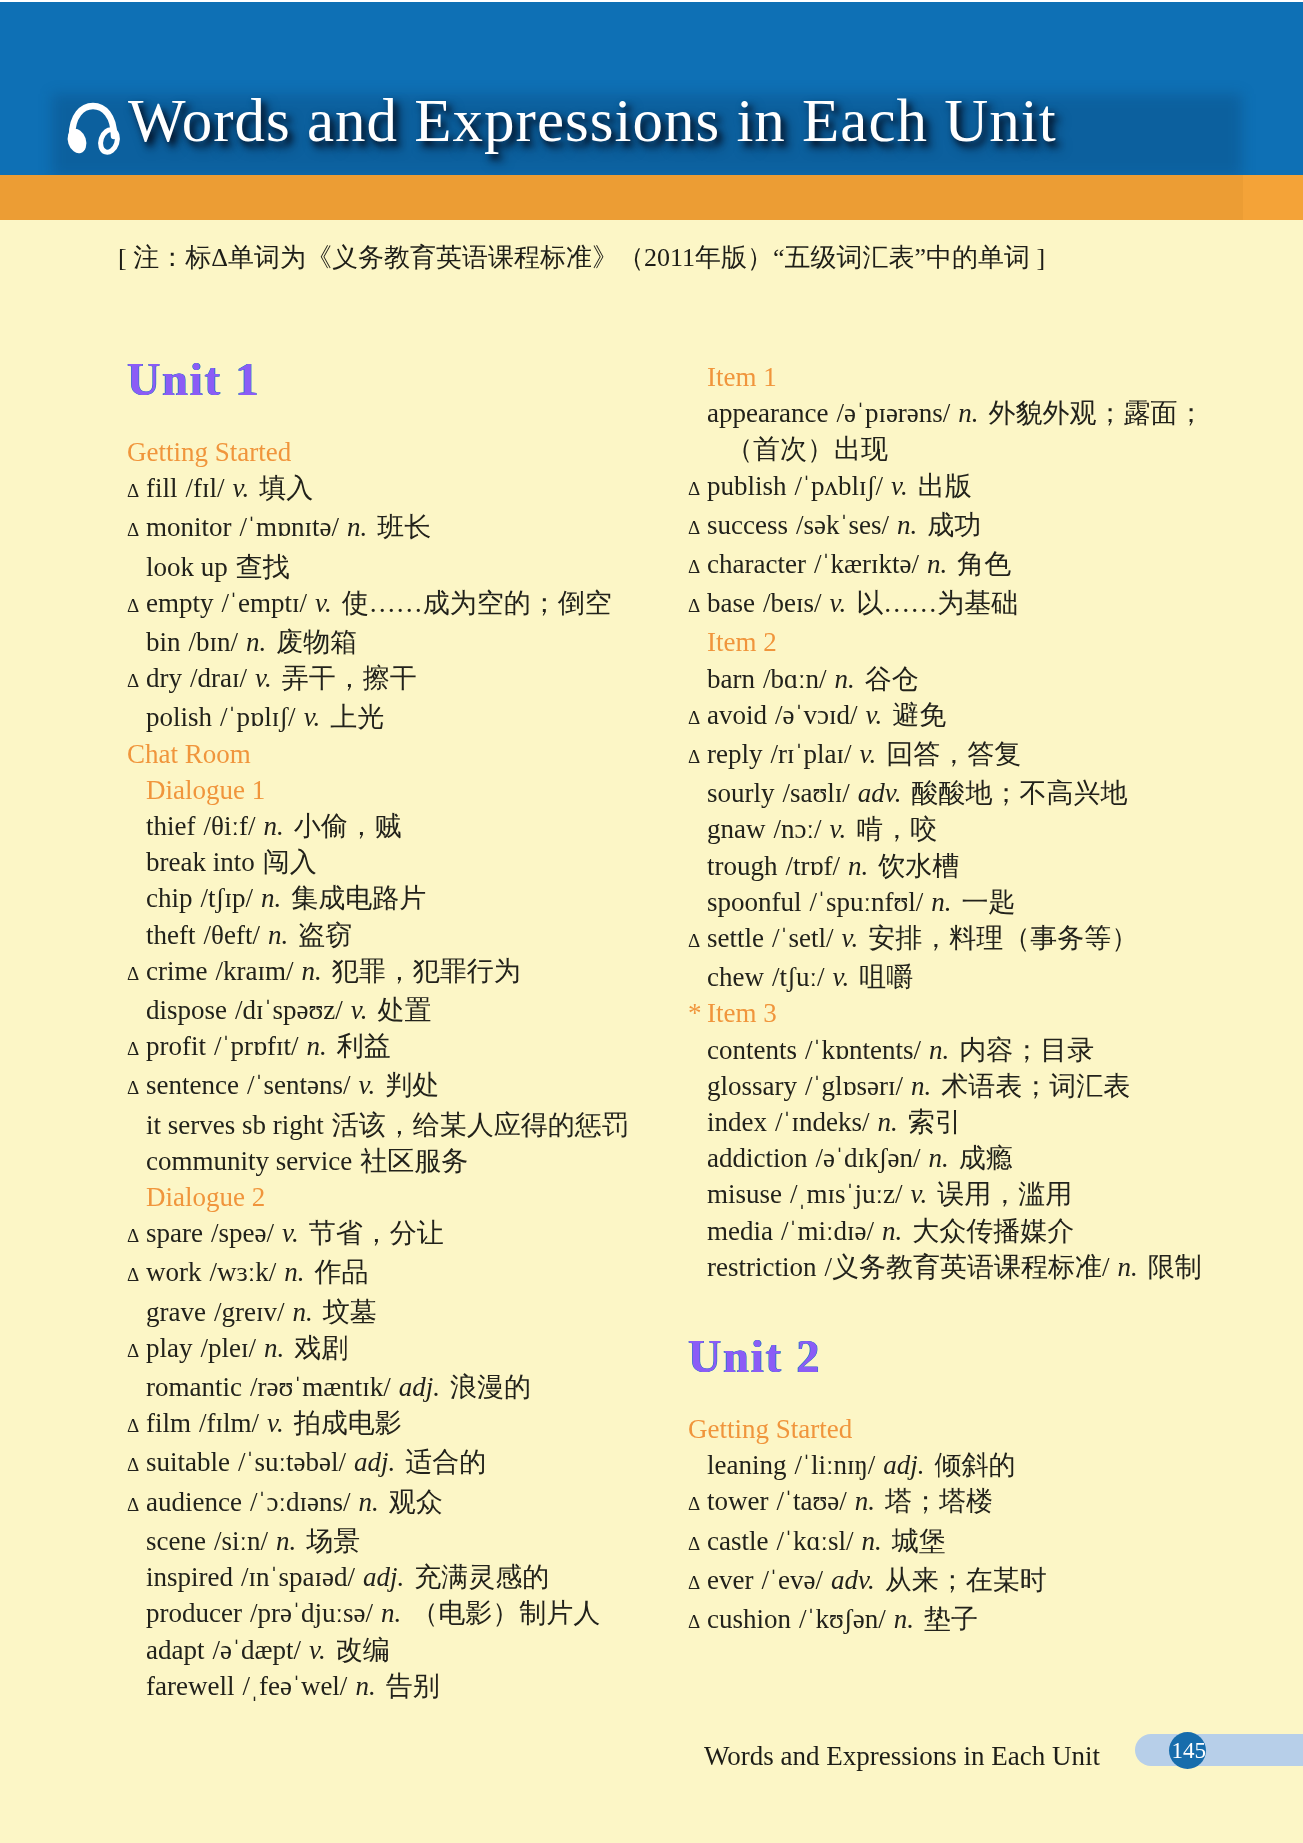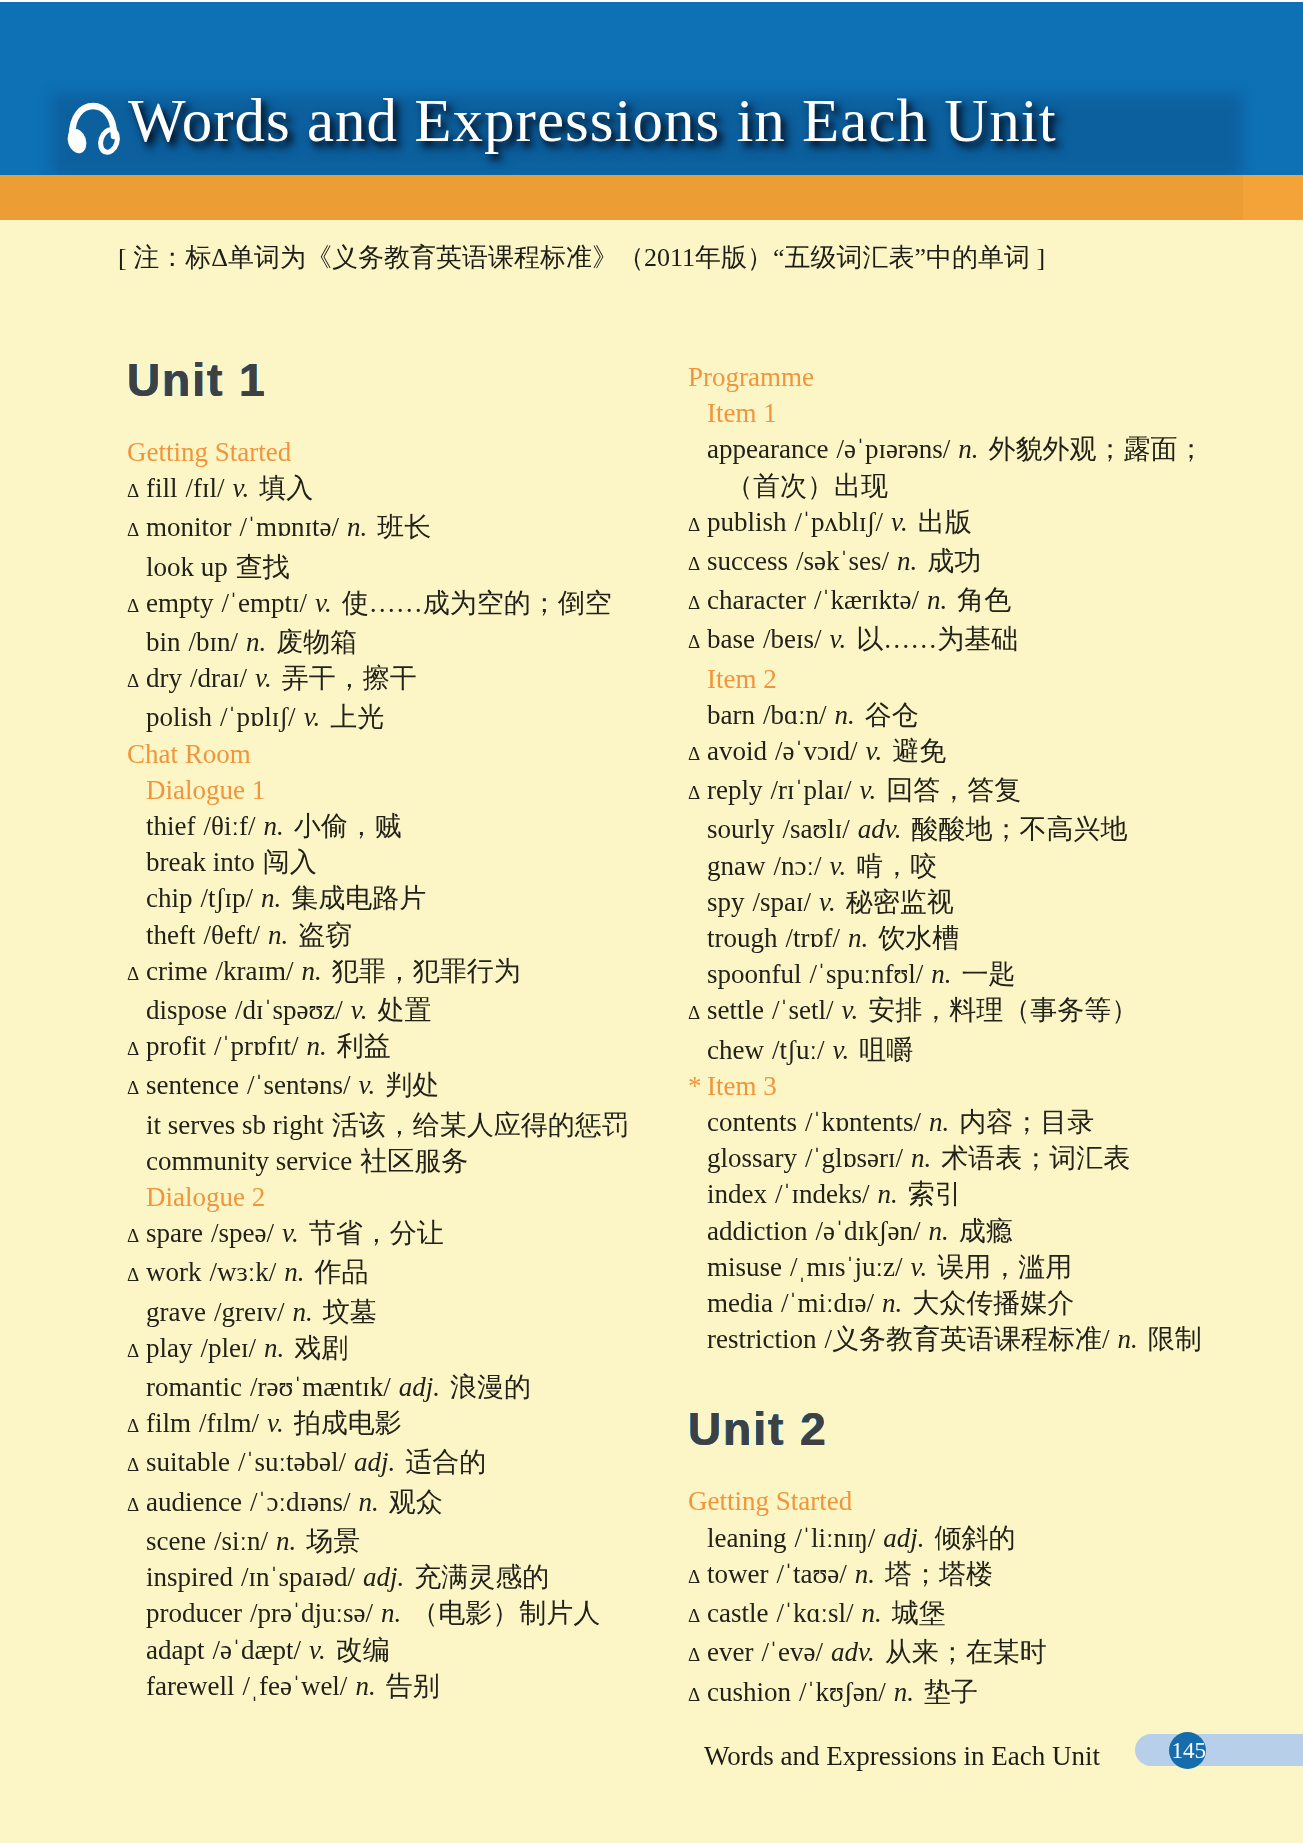--- a/index.html
+++ b/index.html
@@ -20,22 +20,22 @@
   }
   .orange-strip{position:absolute;left:0;top:175px;width:1303px;height:45px;background:#f4a338;}
   .orange-strip .shade2{position:absolute;left:0;top:0;width:1243px;height:45px;background:rgba(120,60,0,0.06);}
   
   .note{position:absolute;left:118px;top:240px;font-size:26px;white-space:nowrap;color:#1e1e18;}
   
   .col{position:absolute;font-size:27px;line-height:36.2px;white-space:nowrap;}
   #leftcol{left:127px;top:352px;width:560px;}
   #rightcol{left:688px;top:359px;width:600px;}
   .unit{
-    font-family:Liberation Sans, sans-serif;font-weight:bold;
-    font-size:46px;line-height:56px;color:#404040;letter-spacing:2px;margin-bottom:26px;
+    font-family:Liberation Serif, serif;font-weight:bold;
+    font-size:46px;line-height:56px;color:#8b5cf6;letter-spacing:2px;margin-bottom:26px;
     text-shadow:0.6px 0 0 #1677bc, -0.6px 0 0 #1677bc;
   }
   #rightcol .unit{margin-top:44px;}
   .sec{color:#f0953c;}
   .row .mark{display:inline-block;width:19px;font-size:19px;vertical-align:baseline;color:#22221b;}
   .row.sub .mark{font-size:27px;color:#f0953c;}
   .row.sub .subtext{color:#f0953c;margin-top:44px;}
   .row .en{margin-right:8px;}
   .row .ph{margin-right:8px;}
   .row .pos{font-style:italic;margin-right:10px;}
@@ -101,35 +101,33 @@
       <div class="row"><span class="mark">Δ</span><span class="en">film</span><span class="ph">/fɪlm/</span><em class="pos">v.</em><span class="zh">拍成电影</span></div>
       <div class="row"><span class="mark">Δ</span><span class="en">suitable</span><span class="ph">/ˈsuːtəbəl/</span><em class="pos">adj.</em><span class="zh">适合的</span></div>
       <div class="row"><span class="mark">Δ</span><span class="en">audience</span><span class="ph">/ˈɔːdɪəns/</span><em class="pos">n.</em><span class="zh">观众</span></div>
       <div class="row"><span class="mark"></span><span class="en">scene</span><span class="ph">/siːn/</span><em class="pos">n.</em><span class="zh">场景</span></div>
       <div class="row"><span class="mark"></span><span class="en">inspired</span><span class="ph">/ɪnˈspaɪəd/</span><em class="pos">adj.</em><span class="zh">充满灵感的</span></div>
       <div class="row"><span class="mark"></span><span class="en">producer</span><span class="ph">/prəˈdjuːsə/</span><em class="pos">n.</em><span class="zh">（电影）制片人</span></div>
       <div class="row"><span class="mark"></span><span class="en">adapt</span><span class="ph">/əˈdæpt/</span><em class="pos">v.</em><span class="zh">改编</span></div>
       <div class="row"><span class="mark"></span><span class="en">farewell</span><span class="ph">/ˌfeəˈwel/</span><em class="pos">n.</em><span class="zh">告别</span></div>
     </div>
   <div class="col" id="rightcol">
-      <div class="sec">Programme</div>
       <div class="row sub"><span class="mark"></span><span class="subtext">Item 1</span></div>
       <div class="row"><span class="mark"></span><span class="en">appearance</span><span class="ph">/əˈpɪərəns/</span><em class="pos">n.</em><span class="zh">外貌外观；露面；</span></div>
       <div class="row cont"><span class="zh">（首次）出现</span></div>
       <div class="row"><span class="mark">Δ</span><span class="en">publish</span><span class="ph">/ˈpʌblɪʃ/</span><em class="pos">v.</em><span class="zh">出版</span></div>
       <div class="row"><span class="mark">Δ</span><span class="en">success</span><span class="ph">/səkˈses/</span><em class="pos">n.</em><span class="zh">成功</span></div>
       <div class="row"><span class="mark">Δ</span><span class="en">character</span><span class="ph">/ˈkærɪktə/</span><em class="pos">n.</em><span class="zh">角色</span></div>
       <div class="row"><span class="mark">Δ</span><span class="en">base</span><span class="ph">/beɪs/</span><em class="pos">v.</em><span class="zh">以……为基础</span></div>
       <div class="row sub"><span class="mark"></span><span class="subtext">Item 2</span></div>
       <div class="row"><span class="mark"></span><span class="en">barn</span><span class="ph">/bɑːn/</span><em class="pos">n.</em><span class="zh">谷仓</span></div>
       <div class="row"><span class="mark">Δ</span><span class="en">avoid</span><span class="ph">/əˈvɔɪd/</span><em class="pos">v.</em><span class="zh">避免</span></div>
       <div class="row"><span class="mark">Δ</span><span class="en">reply</span><span class="ph">/rɪˈplaɪ/</span><em class="pos">v.</em><span class="zh">回答，答复</span></div>
       <div class="row"><span class="mark"></span><span class="en">sourly</span><span class="ph">/saʊlɪ/</span><em class="pos">adv.</em><span class="zh">酸酸地；不高兴地</span></div>
       <div class="row"><span class="mark"></span><span class="en">gnaw</span><span class="ph">/nɔː/</span><em class="pos">v.</em><span class="zh">啃，咬</span></div>
-      <div class="row"><span class="mark"></span><span class="en">spy</span><span class="ph">/spaɪ/</span><em class="pos">v.</em><span class="zh">秘密监视</span></div>
       <div class="row"><span class="mark"></span><span class="en">trough</span><span class="ph">/trɒf/</span><em class="pos">n.</em><span class="zh">饮水槽</span></div>
       <div class="row"><span class="mark"></span><span class="en">spoonful</span><span class="ph">/ˈspuːnfʊl/</span><em class="pos">n.</em><span class="zh">一匙</span></div>
       <div class="row"><span class="mark">Δ</span><span class="en">settle</span><span class="ph">/ˈsetl/</span><em class="pos">v.</em><span class="zh">安排，料理（事务等）</span></div>
       <div class="row"><span class="mark"></span><span class="en">chew</span><span class="ph">/tʃuː/</span><em class="pos">v.</em><span class="zh">咀嚼</span></div>
       <div class="row sub"><span class="mark">*</span><span class="subtext">Item 3</span></div>
       <div class="row"><span class="mark"></span><span class="en">contents</span><span class="ph">/ˈkɒntents/</span><em class="pos">n.</em><span class="zh">内容；目录</span></div>
       <div class="row"><span class="mark"></span><span class="en">glossary</span><span class="ph">/ˈglɒsərɪ/</span><em class="pos">n.</em><span class="zh">术语表；词汇表</span></div>
       <div class="row"><span class="mark"></span><span class="en">index</span><span class="ph">/ˈɪndeks/</span><em class="pos">n.</em><span class="zh">索引</span></div>
       <div class="row"><span class="mark"></span><span class="en">addiction</span><span class="ph">/əˈdɪkʃən/</span><em class="pos">n.</em><span class="zh">成瘾</span></div>
       <div class="row"><span class="mark"></span><span class="en">misuse</span><span class="ph">/ˌmɪsˈjuːz/</span><em class="pos">v.</em><span class="zh">误用，滥用</span></div>

